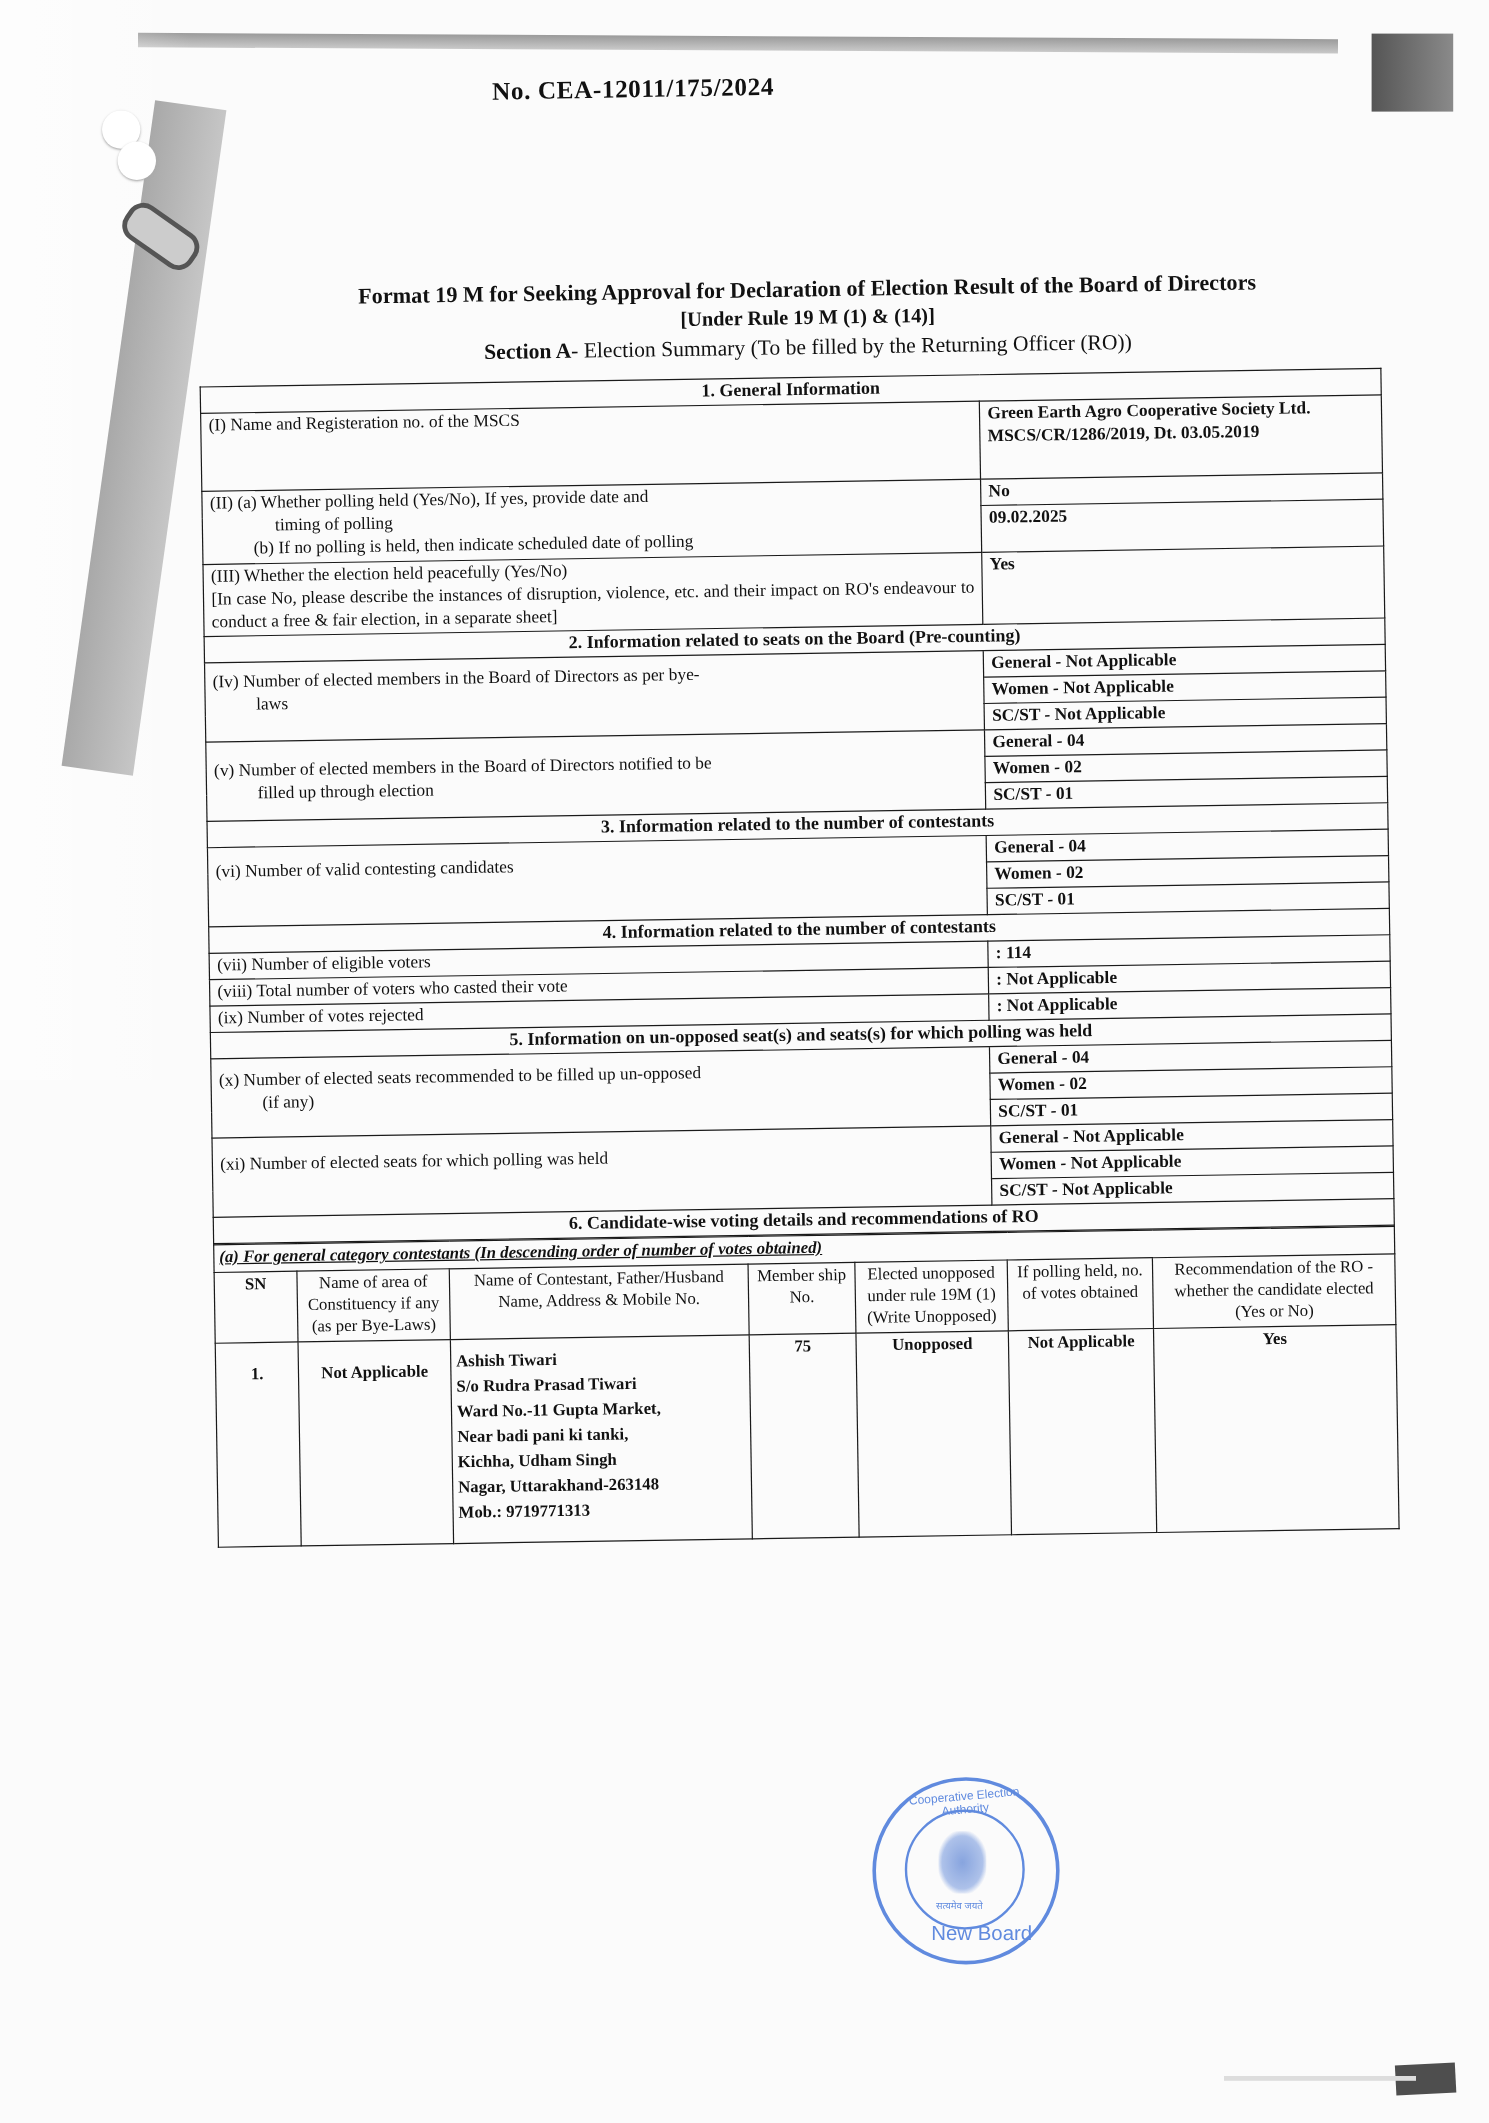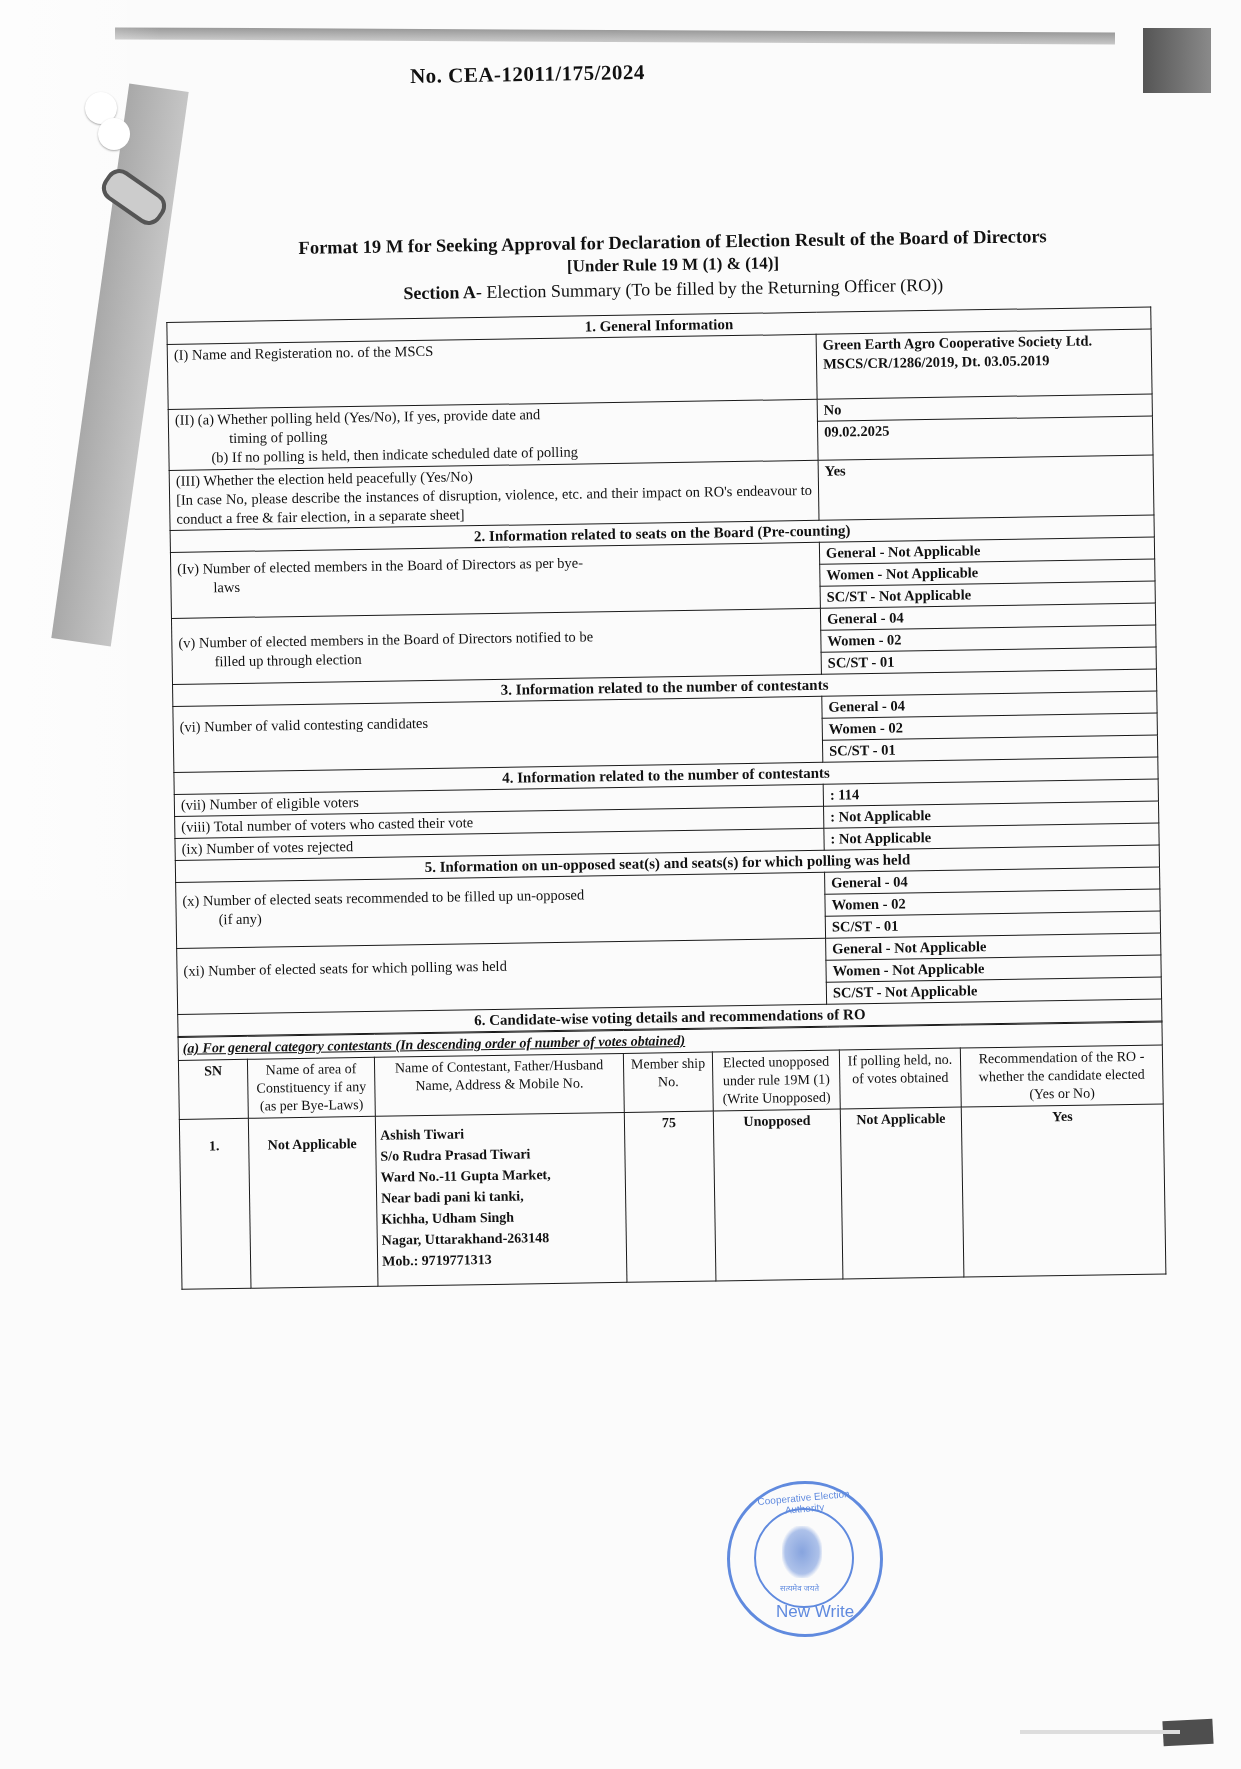--- a/index.html
+++ b/index.html
@@ -253,15 +253,15 @@
       <td class="bold">Yes</td>
     </tr>
   </tbody>
     </table>
 </div>
 
 <div class="stamp">
   <div class="stamp-inner"></div>
   <div class="stamp-emblem"></div>
   <div class="stamp-text" style="left: 14px; top: 8px; font-size: 10px; transform: rotate(-5deg); width: 120px; text-align: center;">Cooperative Election Authority</div>
-  <div class="stamp-text" style="left:46px;top:118px;font-size:17px">New Write</div>
+  <div class="stamp-text" style="left:46px;top:118px;font-size:17px">New Board</div>
   <div class="stamp-text" style="left:50px;top:98px;font-size:8px">सत्यमेव जयते</div>
 </div>
 
 </body></html>

